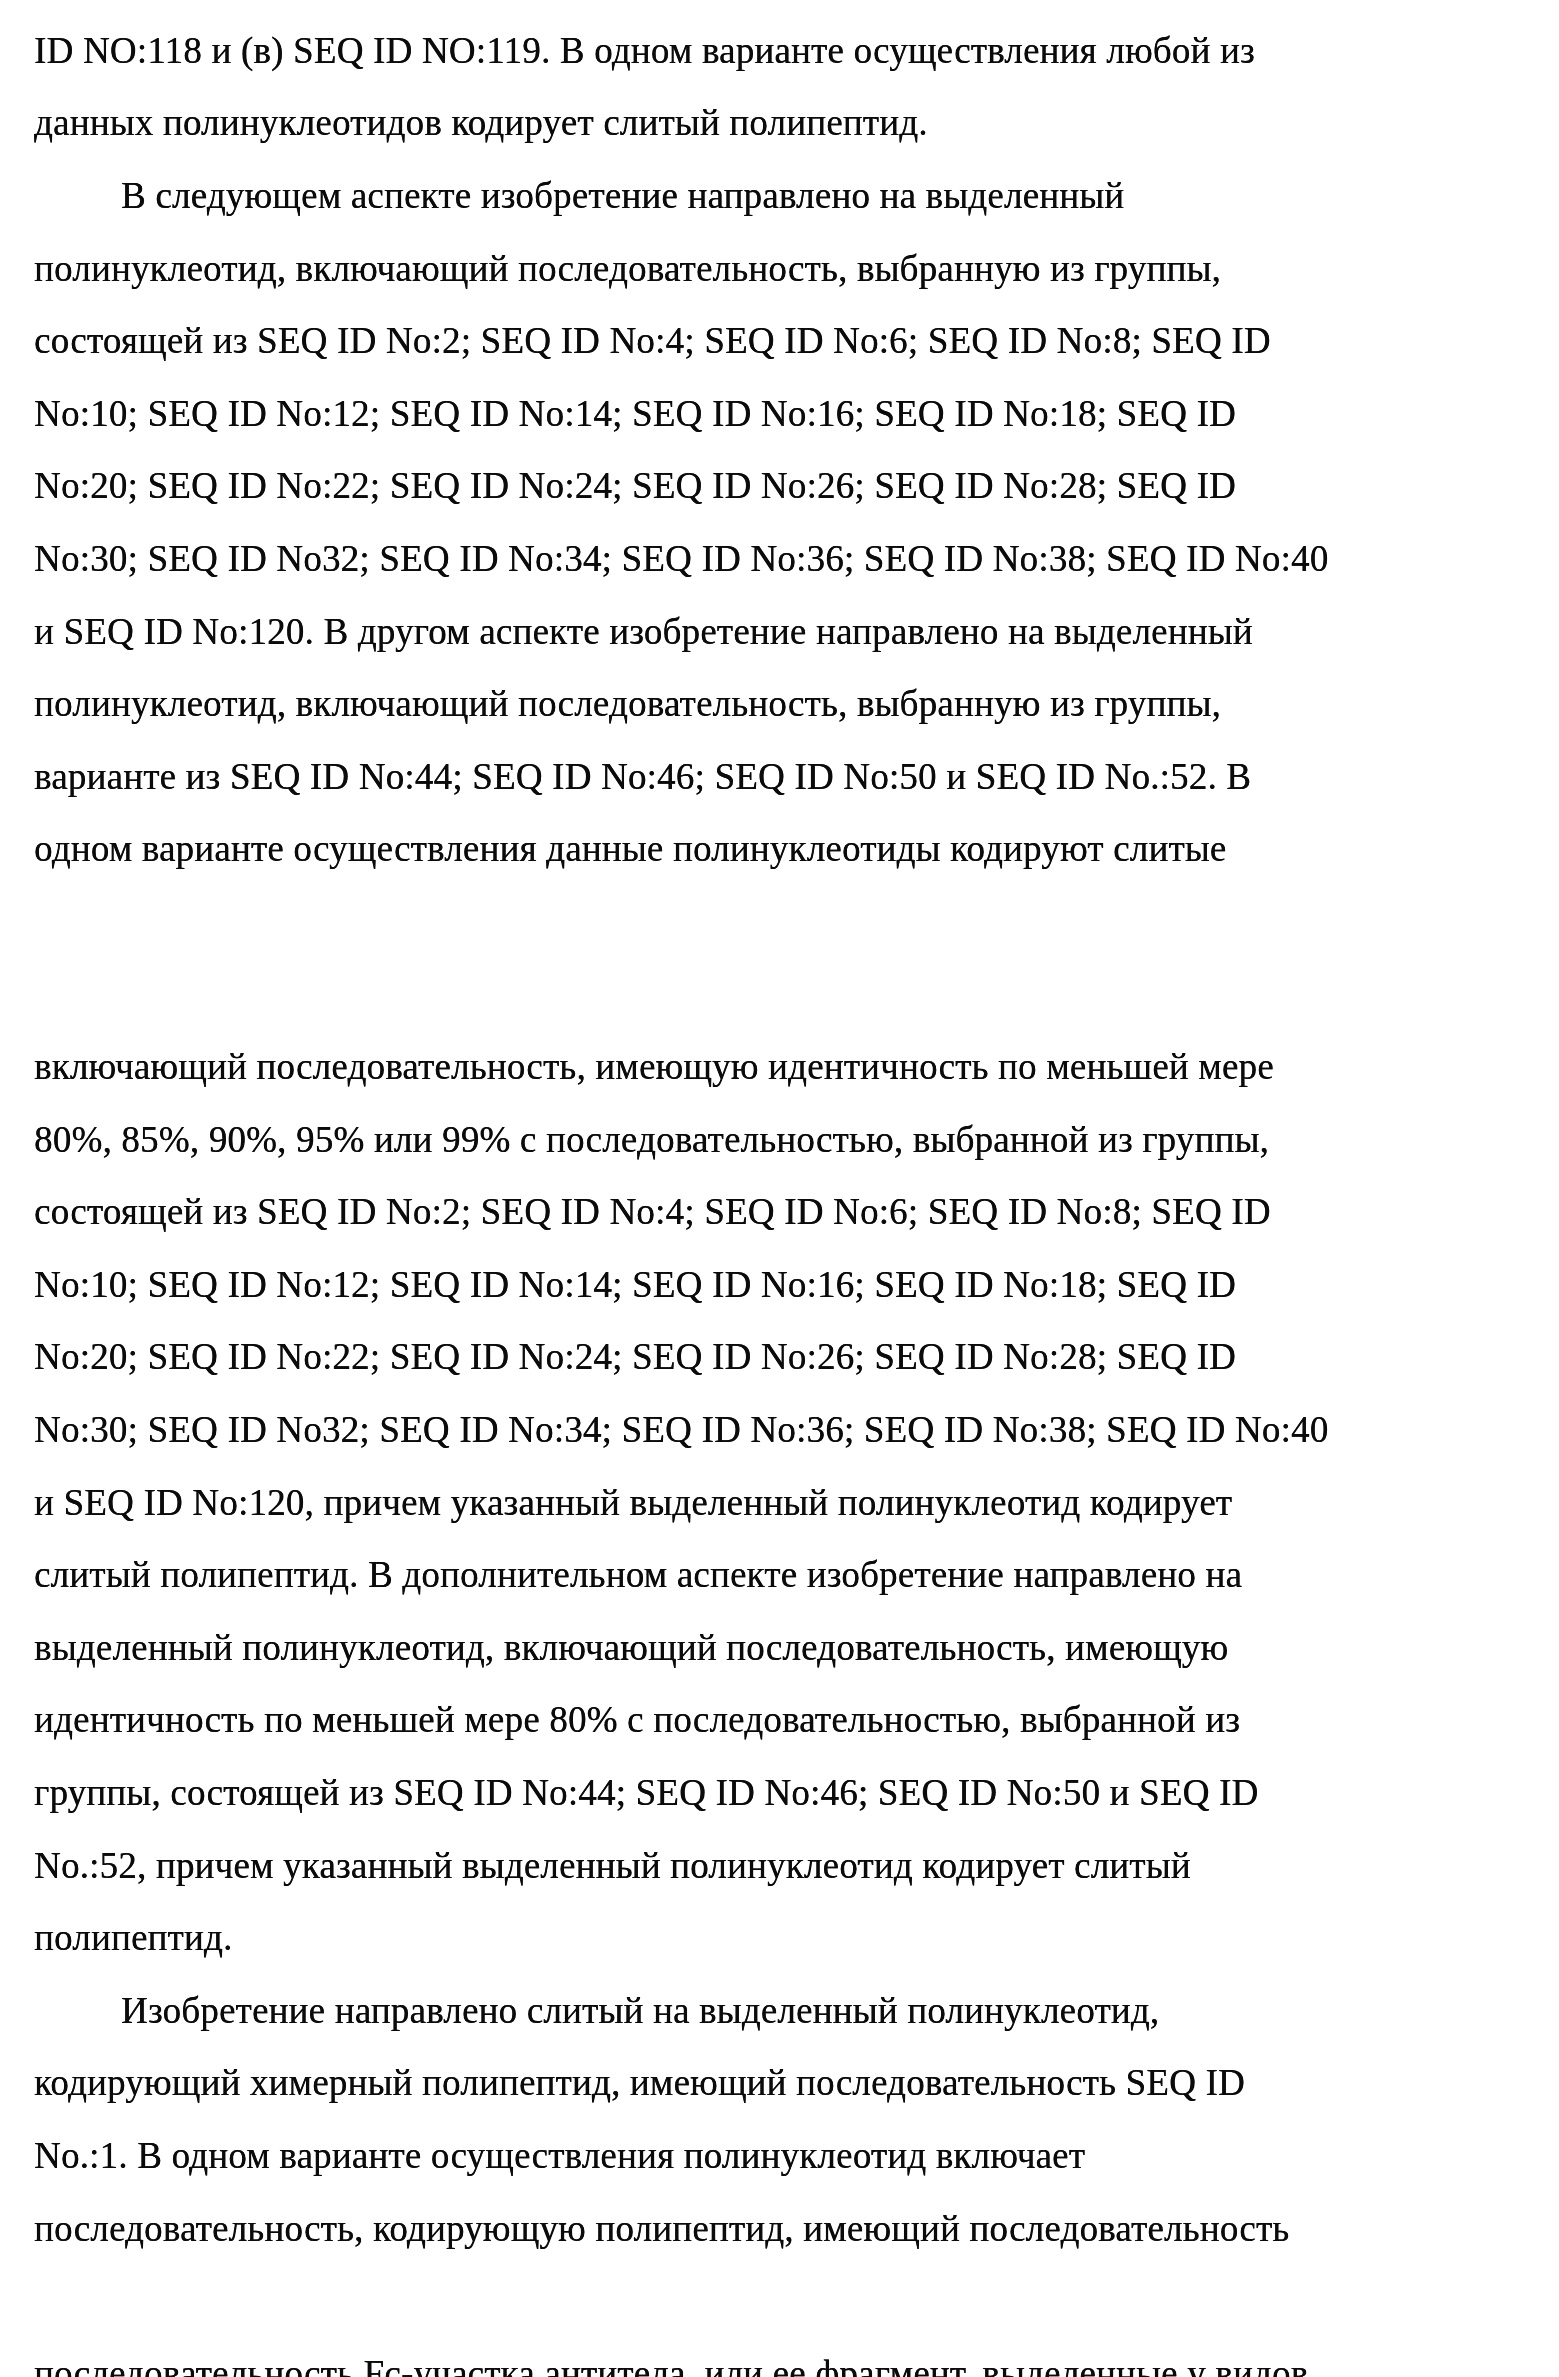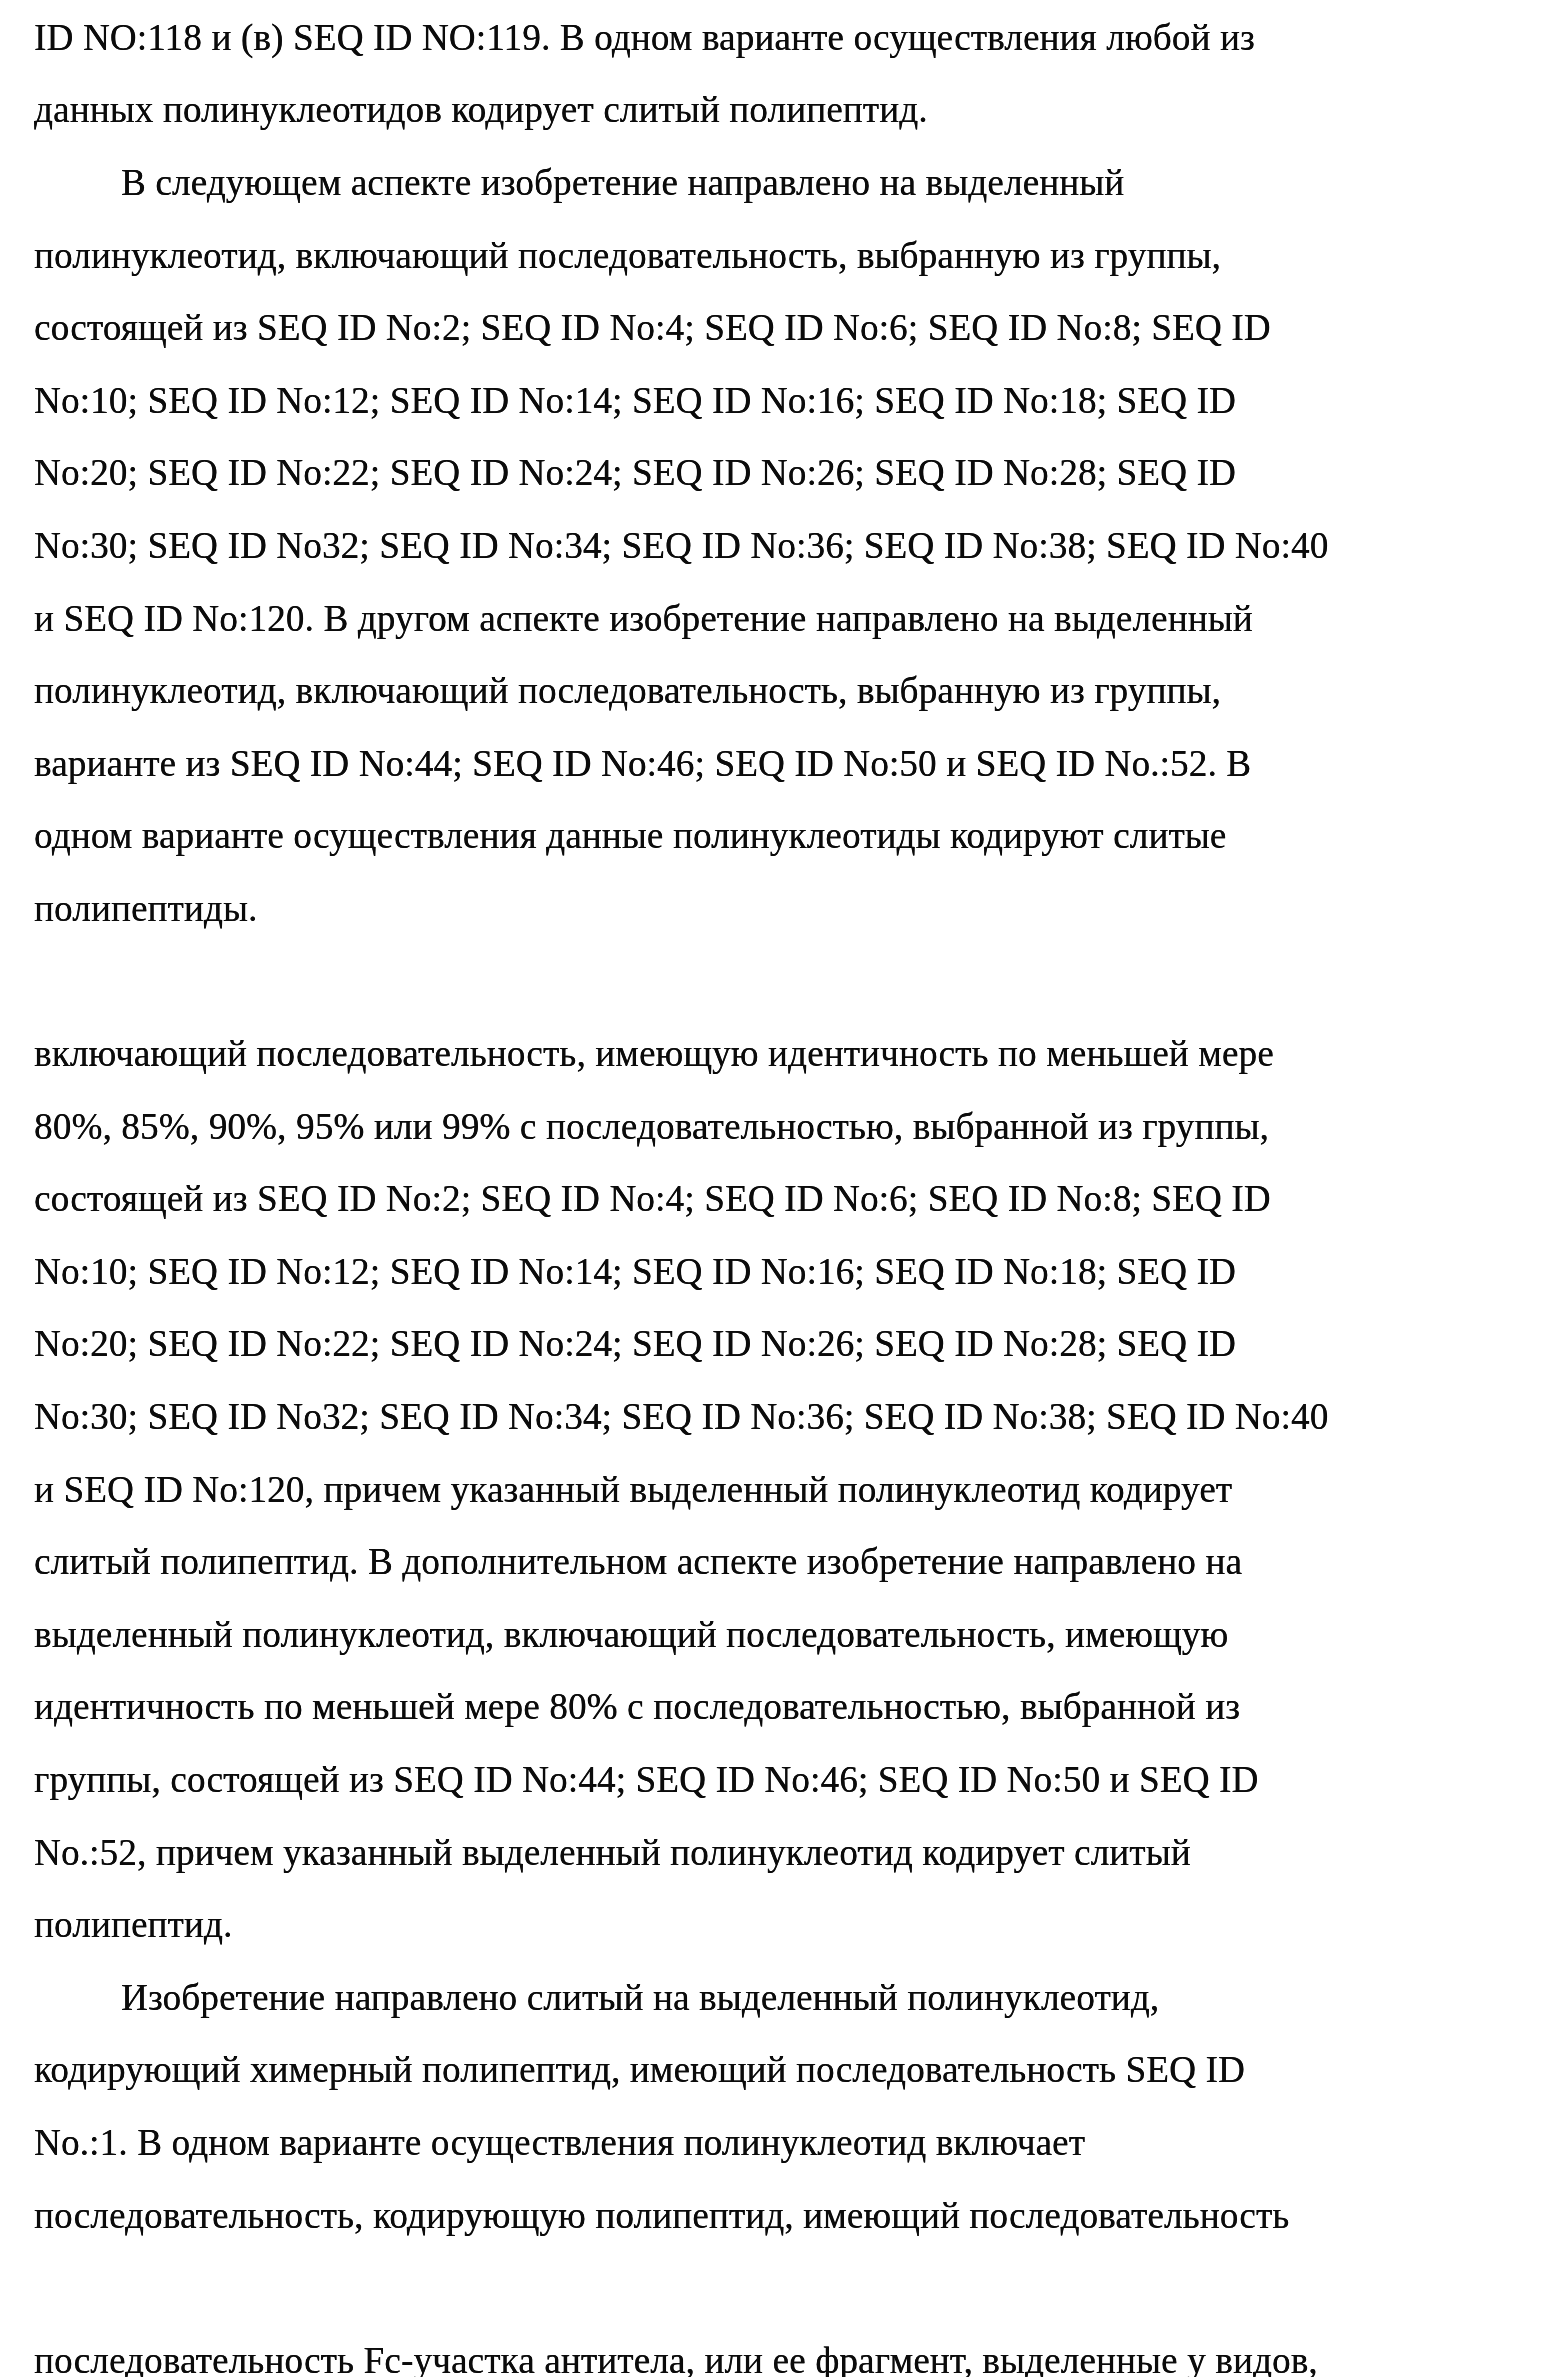--- a/index.html
+++ b/index.html
@@ -25,20 +25,21 @@
       position: absolute;
       left: 34px;
       height: 75px;
       line-height: 75px;
       font-family: "Liberation Serif", "DejaVu Serif", serif;
       font-size: 37px;
       color: #0b0b0b;
       white-space: nowrap;
       letter-spacing: 0.2px;
       text-shadow: 0.3px 0 0 #0b0b0b;
+      margin-top: 13px;
     }
     .line.indent {
       left: 121px;
     }
   </style>
 </head>
 <body>
 
 <div class="page">
   <div class="line" style="top:0px">ID NO:118 и (в) SEQ ID NO:119. В одном варианте осуществления любой из</div>
@@ -46,21 +47,20 @@
   <div class="line indent" style="top:145px">В следующем аспекте изобретение направлено на выделенный</div>
   <div class="line" style="top:218px">полинуклеотид, включающий последовательность, выбранную из группы,</div>
   <div class="line" style="top:290px">состоящей из SEQ ID No:2; SEQ ID No:4; SEQ ID No:6; SEQ ID No:8; SEQ ID</div>
   <div class="line" style="top:363px">No:10; SEQ ID No:12; SEQ ID No:14; SEQ ID No:16; SEQ ID No:18; SEQ ID</div>
   <div class="line" style="top:435px">No:20; SEQ ID No:22; SEQ ID No:24; SEQ ID No:26; SEQ ID No:28; SEQ ID</div>
   <div class="line" style="top:508px">No:30; SEQ ID No32; SEQ ID No:34; SEQ ID No:36; SEQ ID No:38; SEQ ID No:40</div>
   <div class="line" style="top:581px">и SEQ ID No:120. В другом аспекте изобретение направлено на выделенный</div>
   <div class="line" style="top:653px">полинуклеотид, включающий последовательность, выбранную из группы,</div>
   <div class="line" style="top:726px">варианте из SEQ ID No:44; SEQ ID No:46; SEQ ID No:50 и SEQ ID No.:52. В</div>
   <div class="line" style="top:798px">одном варианте осуществления данные полинуклеотиды кодируют слитые</div>
-  <div class="line" style="top:871px">полипептиды.</div>
   <div class="line" style="top:1016px">включающий последовательность, имеющую идентичность по меньшей мере</div>
   <div class="line" style="top:1089px">80%, 85%, 90%, 95% или 99% с последовательностью, выбранной из группы,</div>
   <div class="line" style="top:1161px">состоящей из SEQ ID No:2; SEQ ID No:4; SEQ ID No:6; SEQ ID No:8; SEQ ID</div>
   <div class="line" style="top:1234px">No:10; SEQ ID No:12; SEQ ID No:14; SEQ ID No:16; SEQ ID No:18; SEQ ID</div>
   <div class="line" style="top:1306px">No:20; SEQ ID No:22; SEQ ID No:24; SEQ ID No:26; SEQ ID No:28; SEQ ID</div>
   <div class="line" style="top:1379px">No:30; SEQ ID No32; SEQ ID No:34; SEQ ID No:36; SEQ ID No:38; SEQ ID No:40</div>
   <div class="line" style="top:1452px">и SEQ ID No:120, причем указанный выделенный полинуклеотид кодирует</div>
   <div class="line" style="top:1524px">слитый полипептид. В дополнительном аспекте изобретение направлено на</div>
   <div class="line" style="top:1597px">выделенный полинуклеотид, включающий последовательность, имеющую</div>
   <div class="line" style="top:1669px">идентичность по меньшей мере 80% с последовательностью, выбранной из</div>

